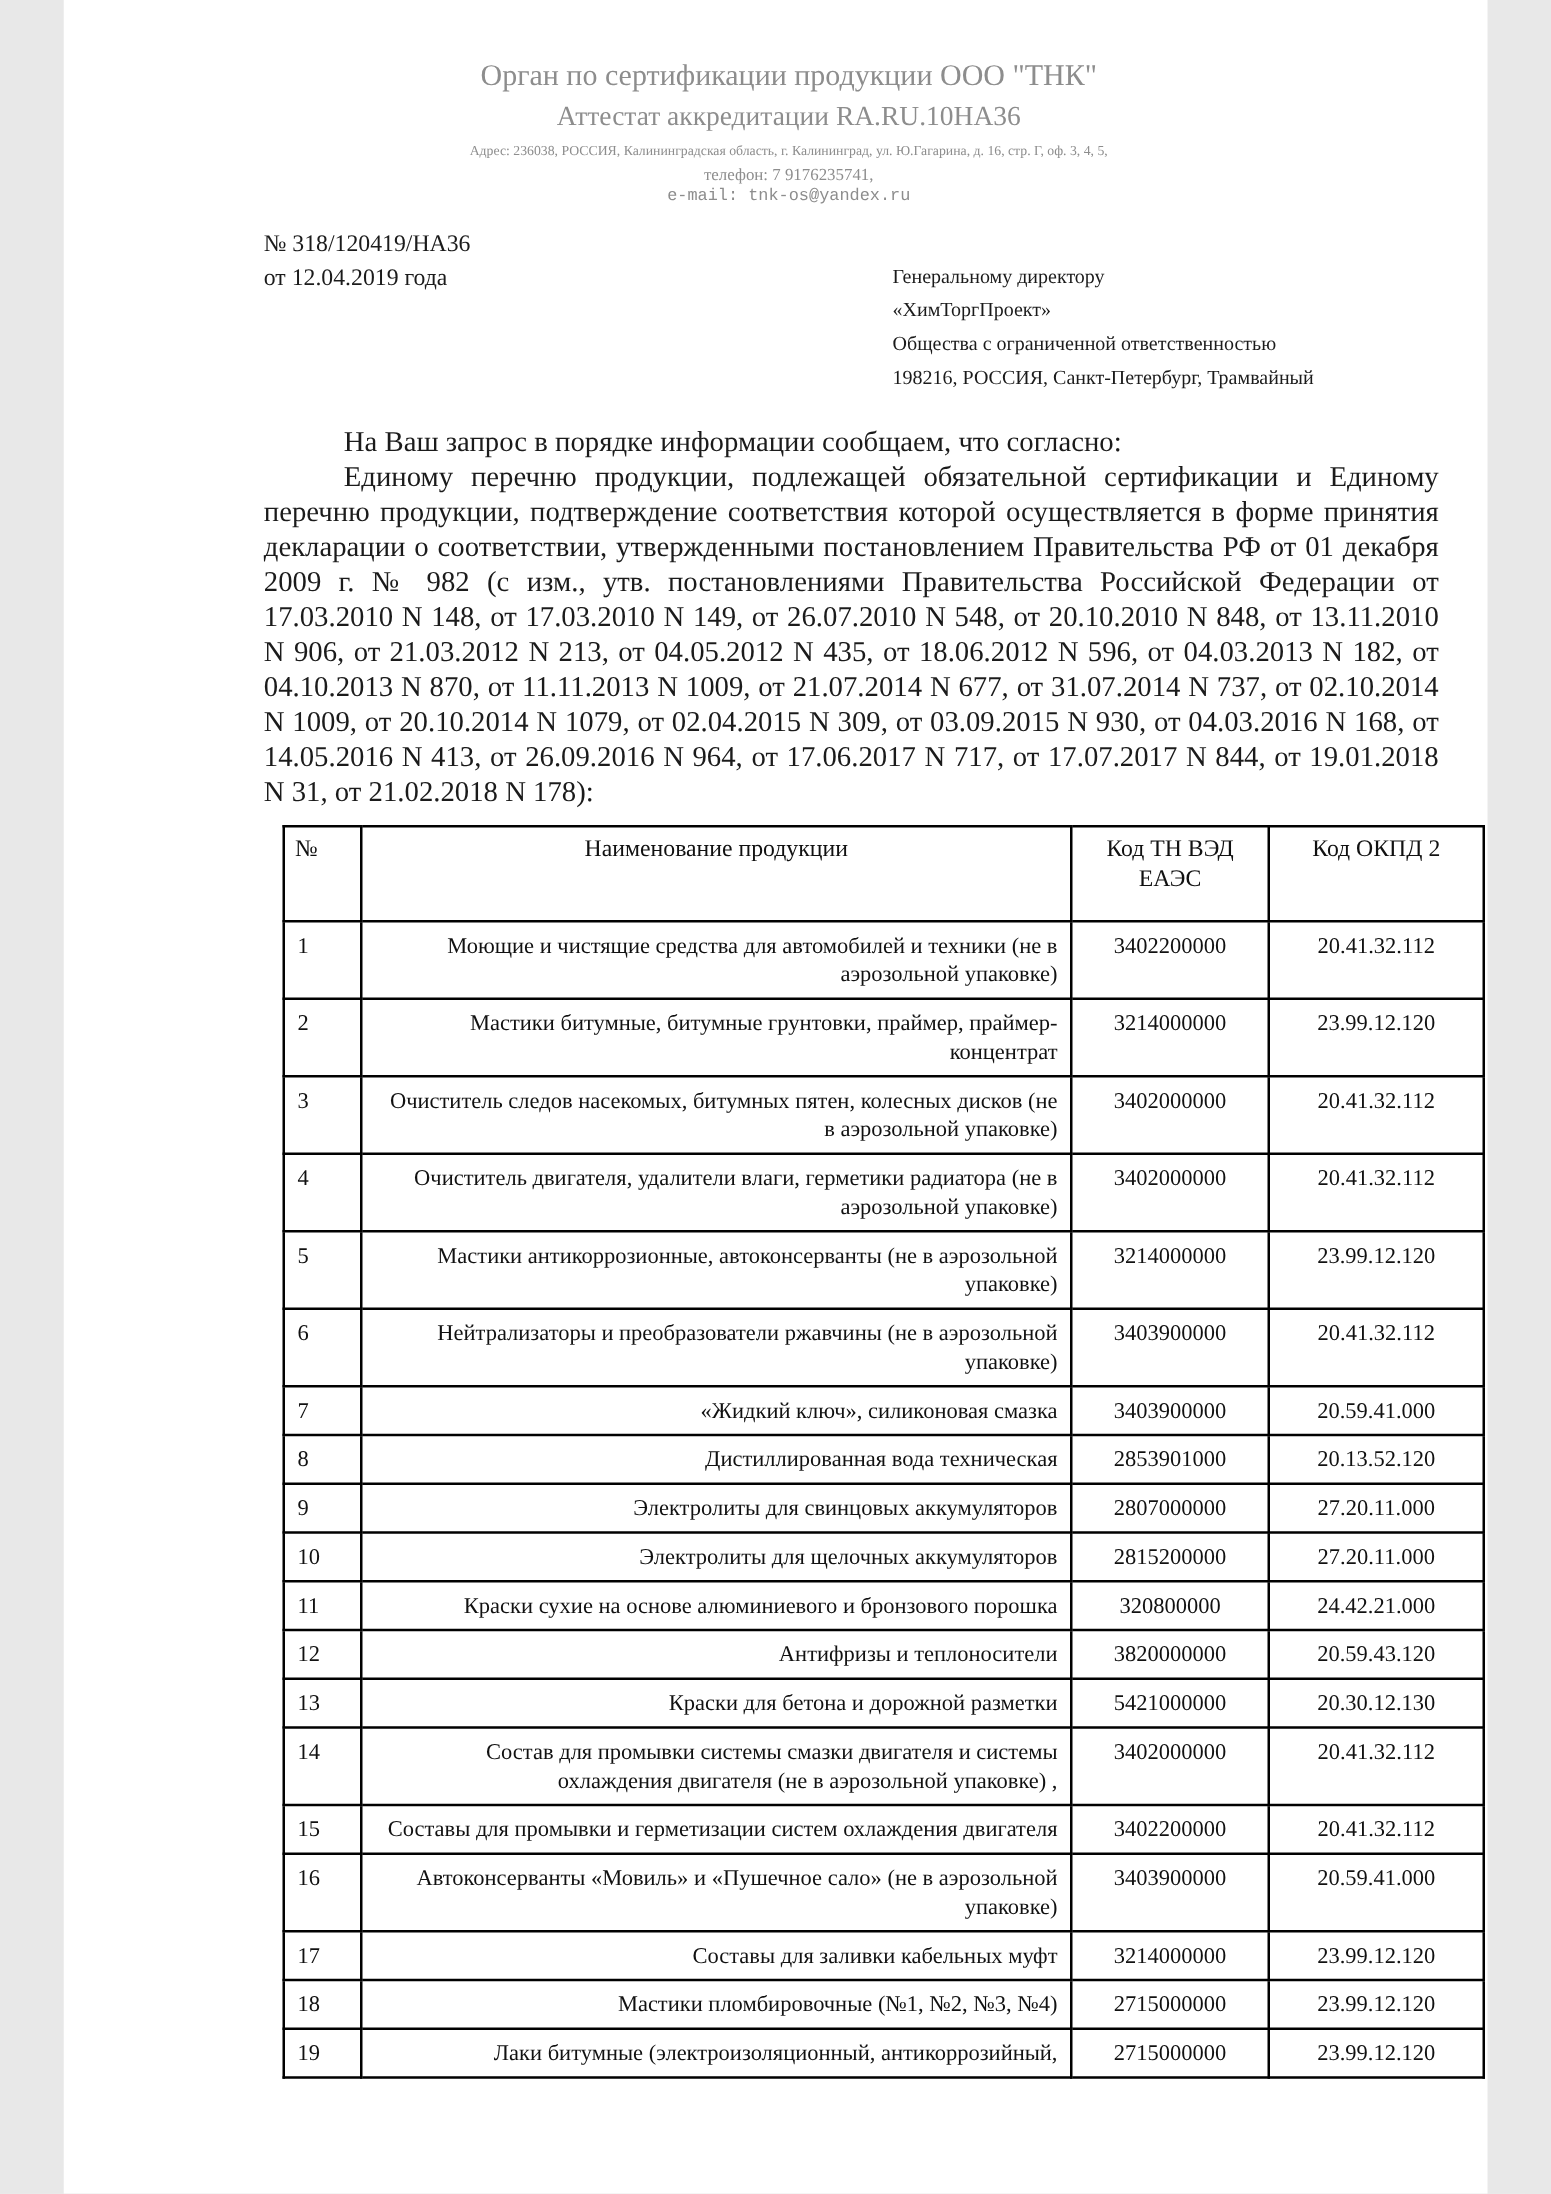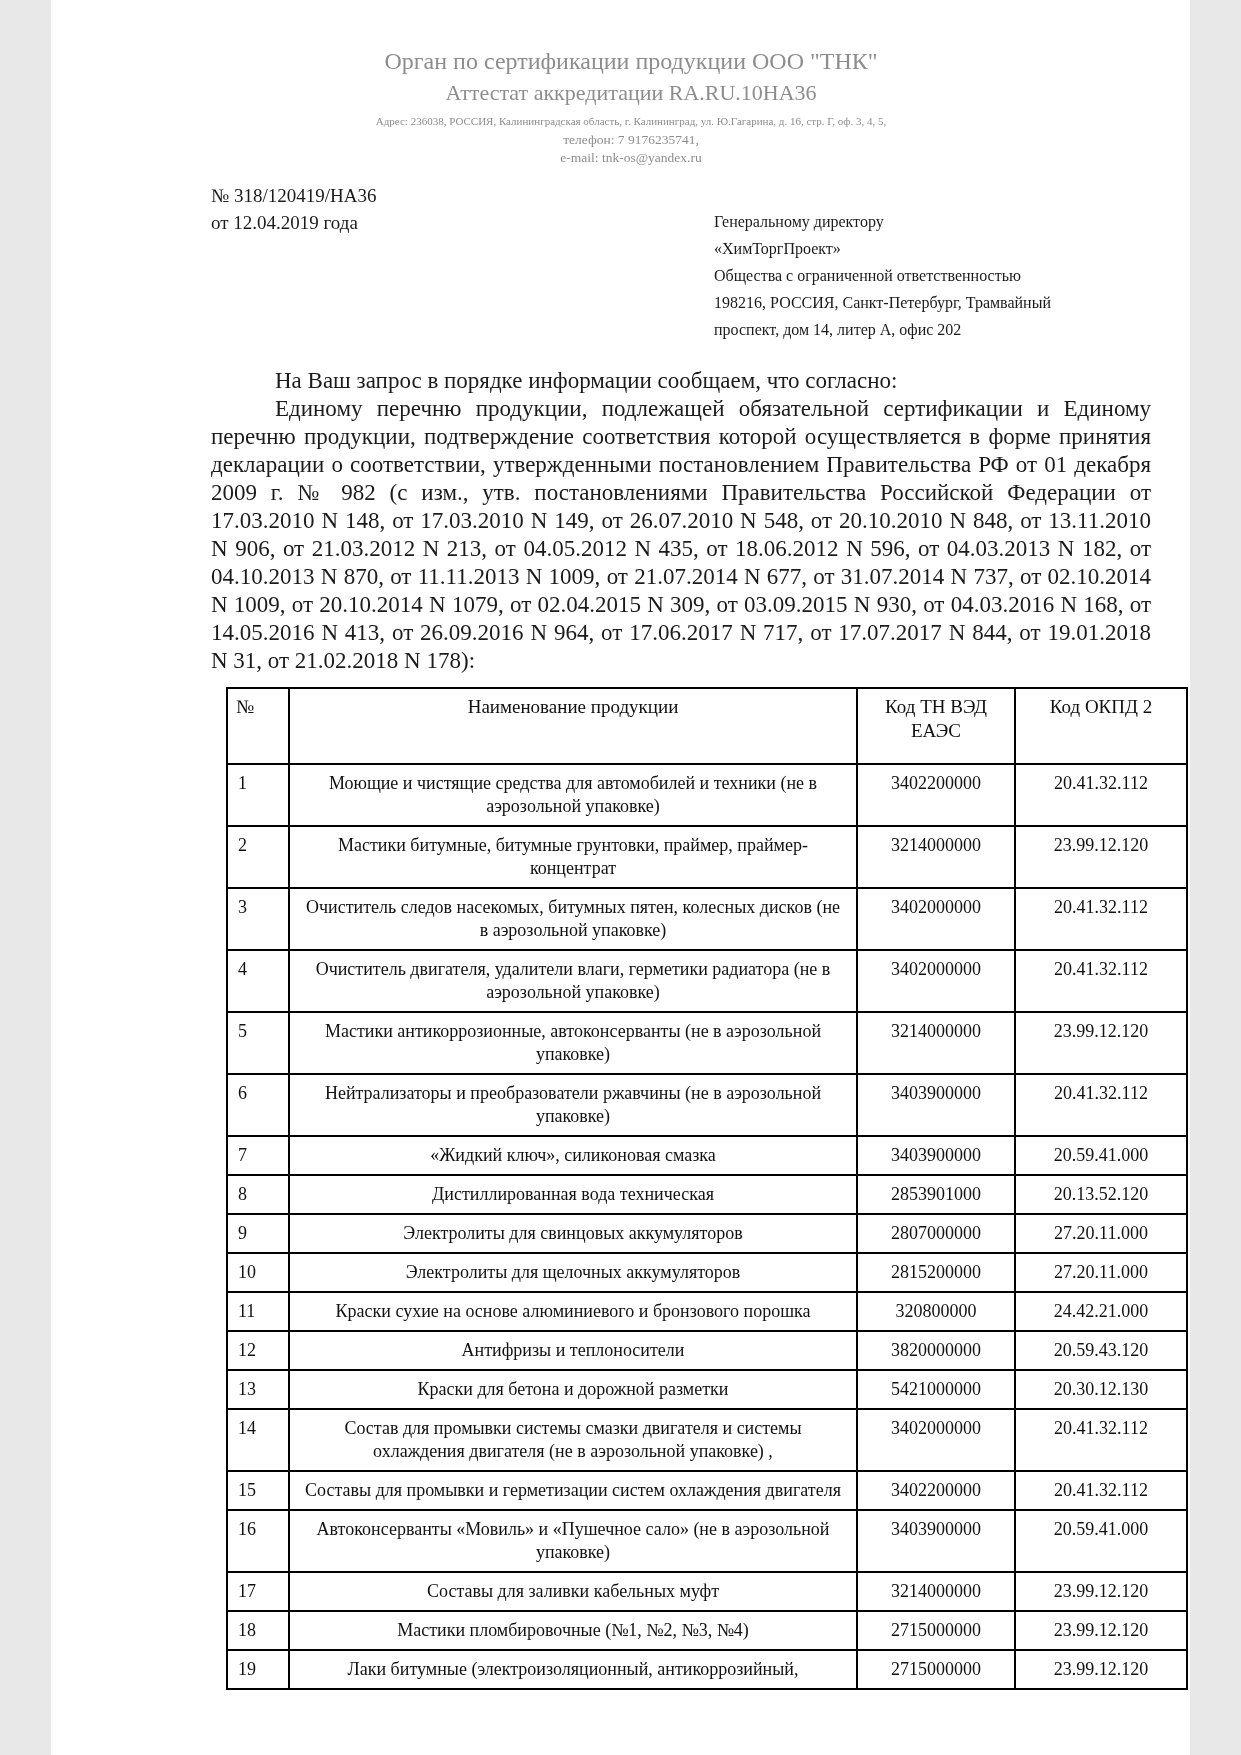--- a/index.html
+++ b/index.html
@@ -15,21 +15,21 @@
     overflow: hidden;
     position: relative;
   }
 
   
   .letterhead { width: 840px; text-align: center; color: #8d8d8d; }
   .letterhead-org   { font-size: 24px; line-height: 30px; }
   .letterhead-accred{ font-size: 22px; line-height: 27px; margin-top: 3px; }
   .letterhead-address { font-size: 11px; line-height: 18px; margin-top: 6px; }
   .letterhead-phone   { font-size: 13.5px; line-height: 17px; margin-top: 1px; }
-  .letterhead-email   { font-size: 13.5px; line-height: 17px; margin-top: 1px; }
+  .letterhead-email   { font-size: 13.5px; line-height: 17px; margin-top: 1px; font-family: Liberation Mono, monospace; }
 
   
   .ref-addressee-row { width: 840px; display: flex; justify-content: space-between; margin-top: 16px; }
   .ref-block { font-size: 19px; line-height: 27px; white-space: nowrap; }
   .addressee { font-size: 16px; line-height: 27px; text-align: left; margin-top: 26px; }
 
   
   .body-text { width: 940px; margin-top: 24px; font-size: 23px; line-height: 28px; text-align: justify; }
   .body-text p { margin: 0; text-indent: 64px; }
 
@@ -51,21 +51,21 @@
   table.products th {
     font-weight: normal;
     font-size: 19px;
     line-height: 24px;
     text-align: center;
     padding: 6px 4px 20px 4px;
   }
   table.products th.h-num { text-align: left; padding-left: 8px; }
   table.products td { padding: 7px 10px; line-height: 23px; }
   td.col-num  { text-align: left; padding-left: 8px; }
-  td.col-name { text-align: center; padding-left: 12px; }
+  td.col-name { text-align: right; padding-left: 12px; }
   td.col-tnved, td.col-okpd { text-align: center; }
 </style>
 </head>
 <body>
 
 <div class="page">
 
   <div class="letterhead">
     <div class="letterhead-org">Орган по сертификации продукции ООО "ТНК"</div>
     <div class="letterhead-accred">Аттестат аккредитации RA.RU.10НА36</div>
@@ -77,21 +77,20 @@
   <div class="ref-addressee-row">
     <div class="ref-block">
       <div>№ 318/120419/НА36</div>
       <div>от 12.04.2019 года</div>
     </div>
     <div class="addressee">
       <div>Генеральному директору</div>
       <div>«ХимТоргПроект»</div>
       <div>Общества с ограниченной ответственностью</div>
       <div>198216, РОССИЯ, Санкт-Петербург, Трамвайный</div>
-      <div>проспект, дом 14, литер А, офис 202</div>
     </div>
   </div>
 
   <div class="body-text">
     <p>На Ваш запрос в порядке информации сообщаем, что согласно:</p>
     <p>Единому перечню продукции, подлежащей обязательной сертификации и Единому перечню продукции, подтверждение соответствия которой осуществляется в форме принятия декларации о соответствии, утвержденными постановлением Правительства РФ от 01 декабря 2009 г. № 982 (с изм., утв. постановлениями Правительства Российской Федерации от 17.03.2010 N 148, от 17.03.2010 N 149, от 26.07.2010 N 548, от 20.10.2010 N 848, от 13.11.2010 N 906, от 21.03.2012 N 213, от 04.05.2012 N 435, от 18.06.2012 N 596, от 04.03.2013 N 182, от 04.10.2013 N 870, от 11.11.2013 N 1009, от 21.07.2014 N 677, от 31.07.2014 N 737, от 02.10.2014 N 1009, от 20.10.2014 N 1079, от 02.04.2015 N 309, от 03.09.2015 N 930, от 04.03.2016 N 168, от 14.05.2016 N 413, от 26.09.2016 N 964, от 17.06.2017 N 717, от 17.07.2017 N 844, от 19.01.2018 N 31, от 21.02.2018 N 178):</p>
   </div>
 
   <table class="products">
     <colgroup>

